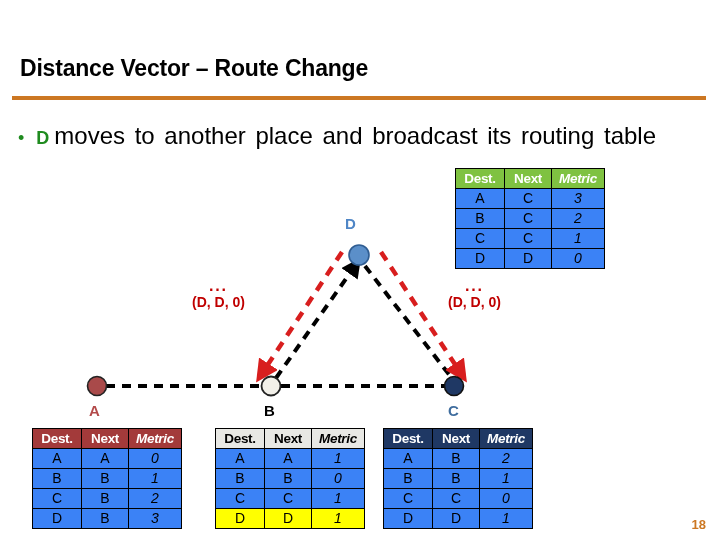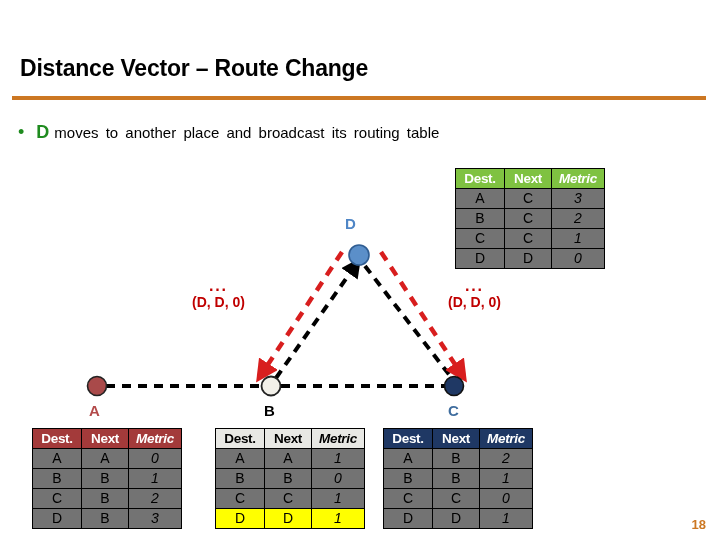--- a/index.html
+++ b/index.html
@@ -51,31 +51,31 @@
     line-height: 1;
     margin-right: 12px;
   }
   #bullet-d {
     color: #1f8b1f;
     font-weight: bold;
     font-size: 18px;
     margin-right: 5px;
   }
   #bullet-text {
-    font-size: 15px;
+    font-size: 24px;
     color: #000000;
     word-spacing: 3px;
   }
 
   
   .rt-table {
     position: absolute;
     border-collapse: collapse;
     font-size: 14px;
-    background: #737373;
+    background: #3b82f6;
   }
   .rt-table th, .rt-table td {
     border: 1.5px solid #000000;
     text-align: center;
     padding: 0;
     height: 19px;
     font-weight: normal;
     line-height: 19px;
   }
   .rt-table th {

